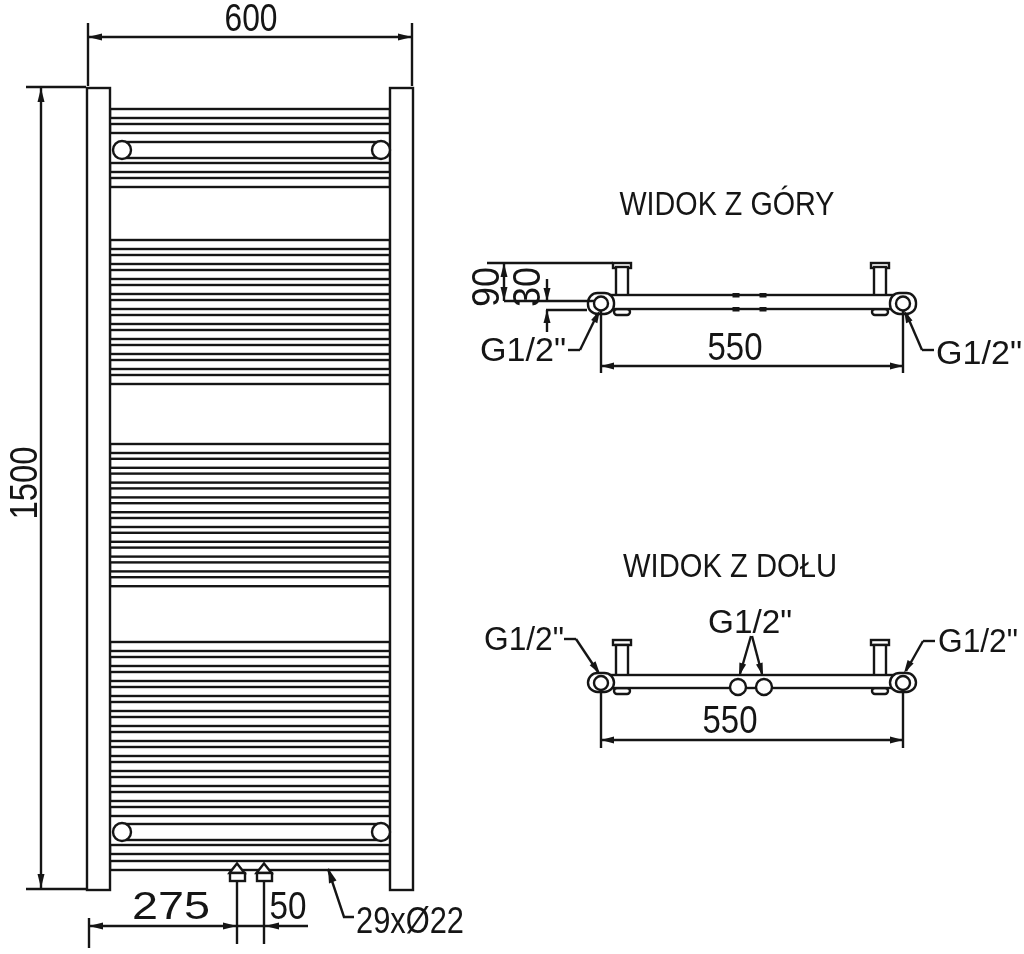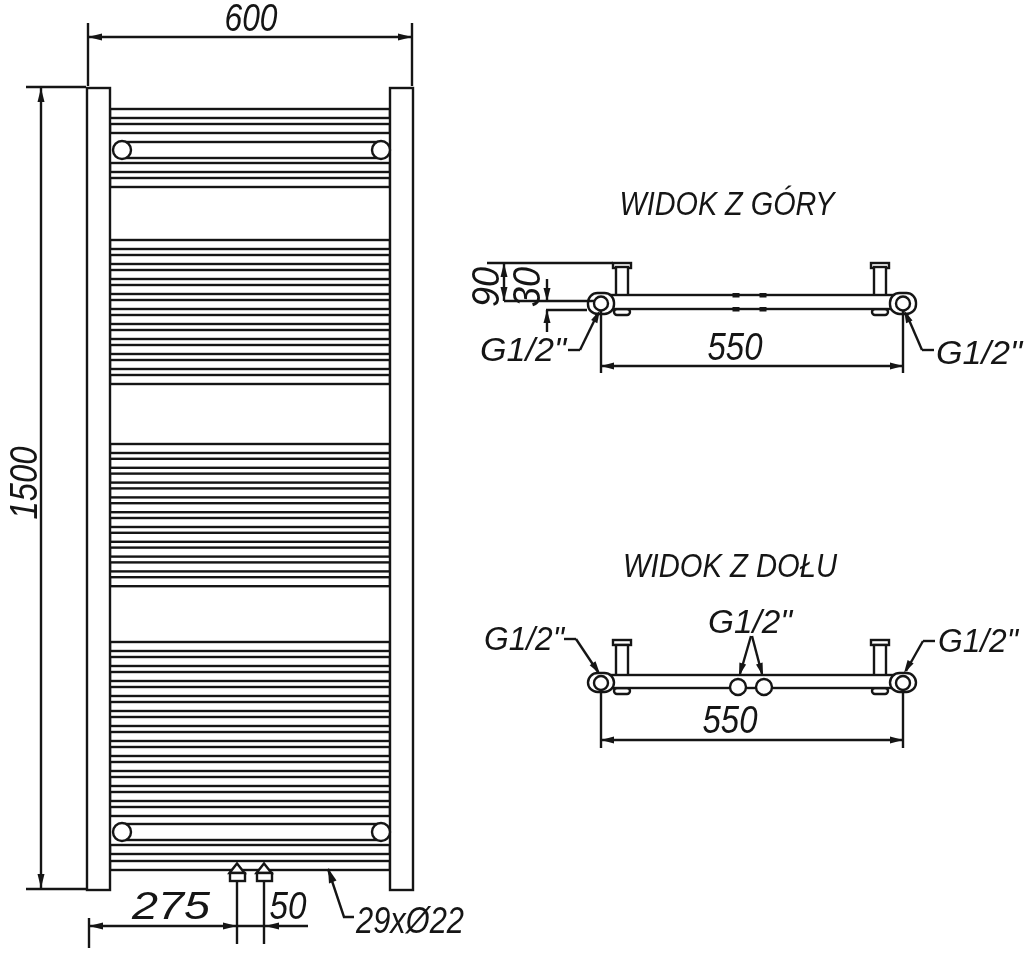--- a/index.html
+++ b/index.html
@@ -1,16 +1,16 @@
 <!DOCTYPE html>
 <html><head>
 <meta charset="utf-8">
 <style>
   html,body{margin:0;padding:0;background:#ffffff;}
-  .stage{position:relative;width:1024px;height:954px;background:#ffffff;overflow:hidden;font-style:italic;}
+  .stage{position:relative;width:1024px;height:954px;background:#ffffff;overflow:hidden;}
   svg{display:block;}
   .ln{stroke:#151515;stroke-width:2.4;fill:none;stroke-linecap:butt;}
   .shape{fill:#ffffff;stroke:#151515;stroke-width:2.4;}
   .arrow{fill:#151515;stroke:none;}
   .tick{fill:#151515;stroke:none;}
   text{fill:#151515;font-family:"Liberation Sans","DejaVu Sans",sans-serif;}
   .dimtext{font-size:38px;}
   .conntext{font-size:34px;}
   .titletext{font-size:34px;}
   .notetext{font-size:36px;}

